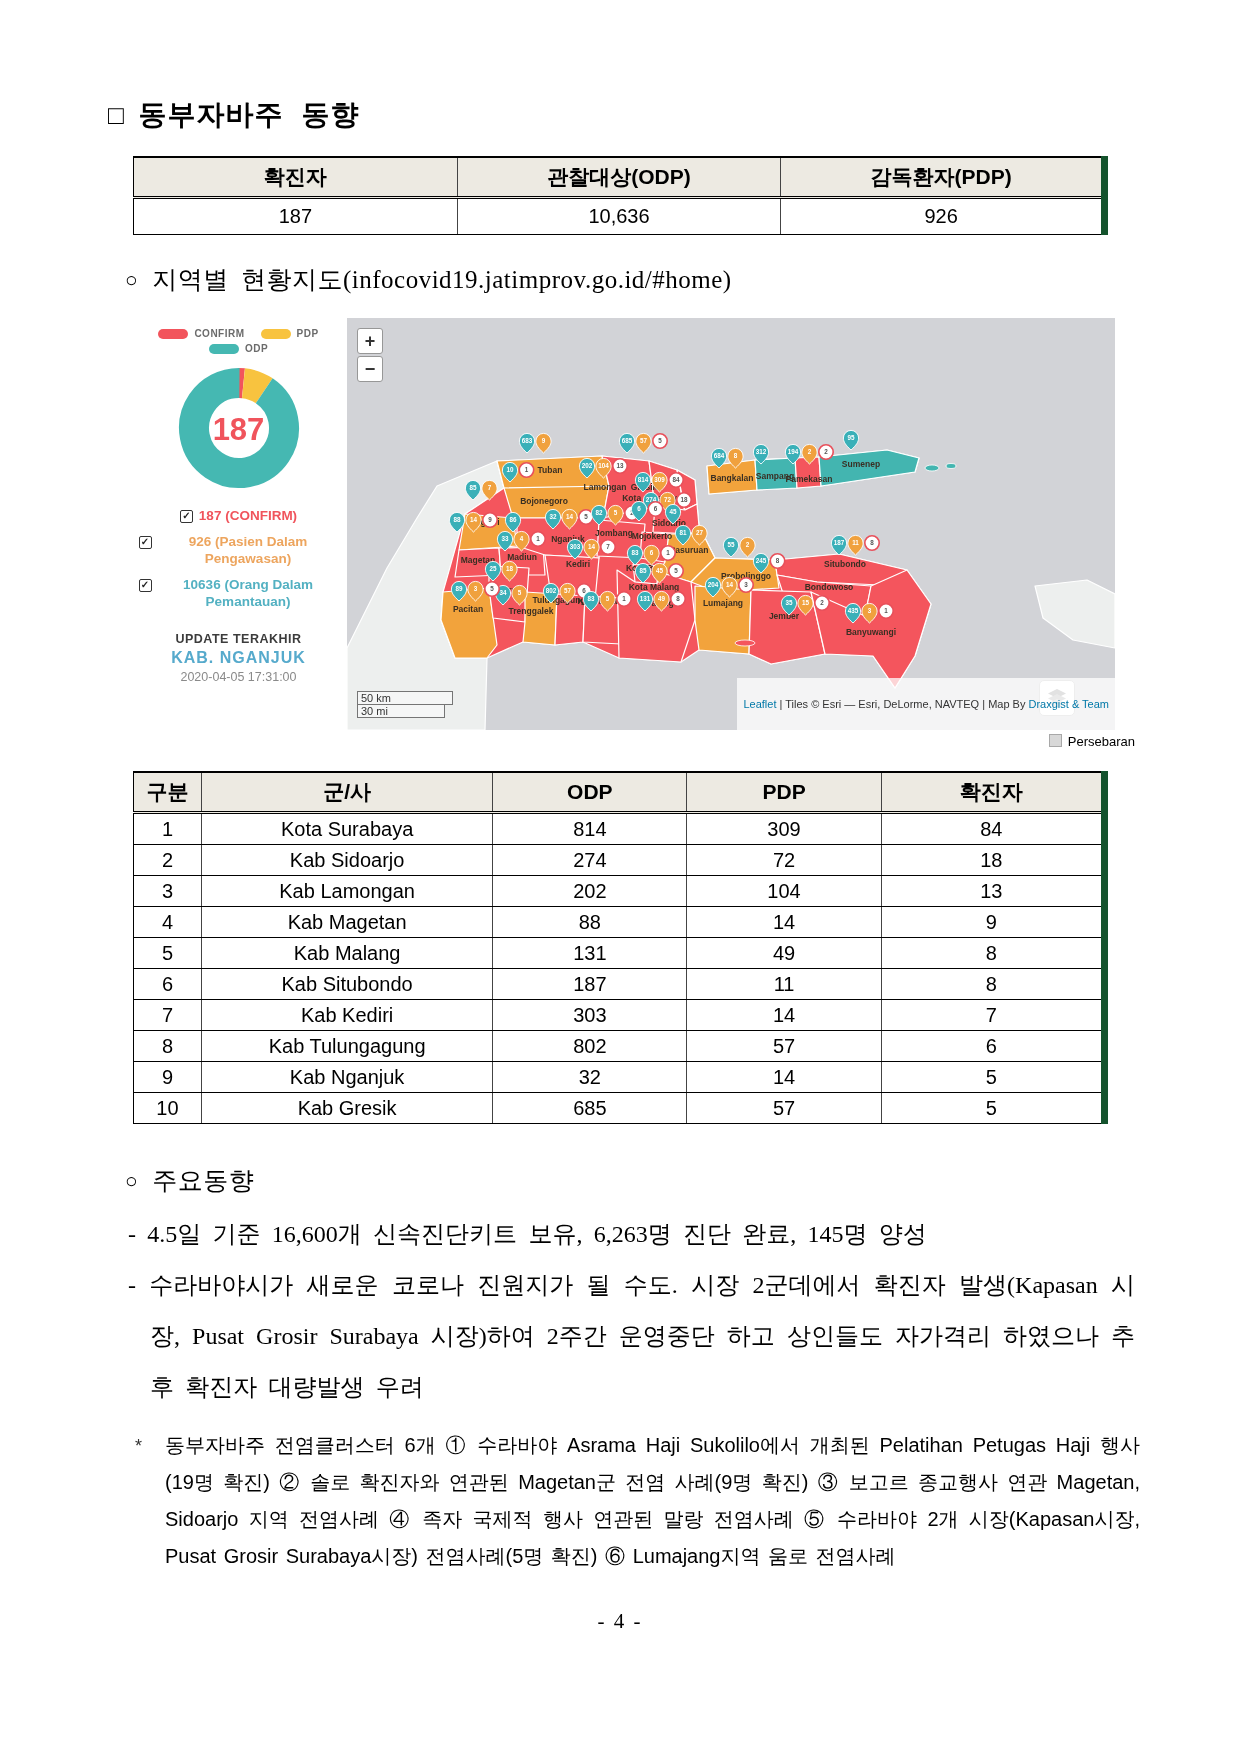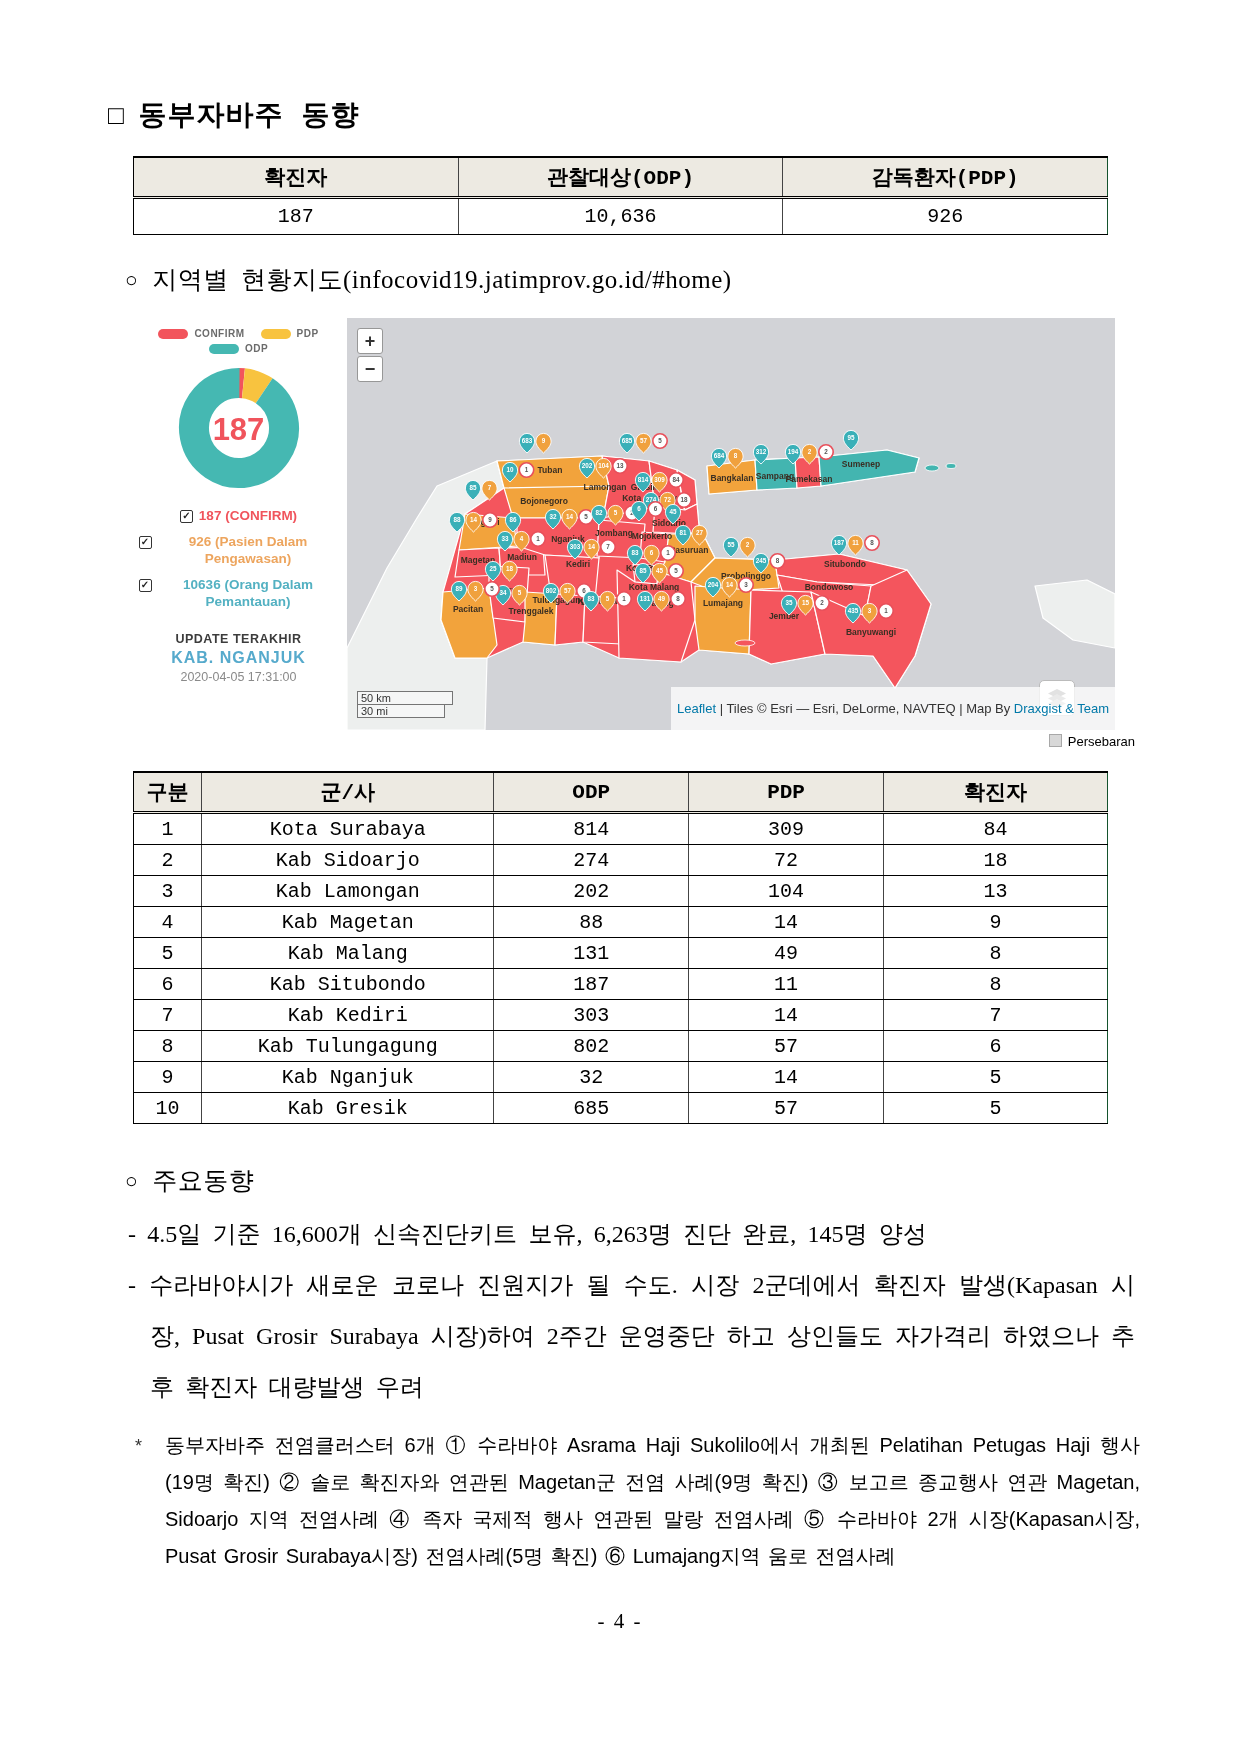--- a/index.html
+++ b/index.html
@@ -9,28 +9,28 @@
 
   
   .doc-title{font-family:Liberation Mono, monospace;font-weight:bold;font-size:28px;
              margin-left:8px;letter-spacing:1px;}
   .doc-title .sq{font-weight:normal;margin-right:14px;font-size:26px;}
   .sub-heading{font-size:25px;margin-left:25px;letter-spacing:.5px;word-spacing:.22em;}
   .sub-heading .circ{font-size:21px;margin-right:14px;position:relative;top:-1px;}
 
   
   table.doc{border-collapse:collapse;width:975px;margin-left:33px;table-layout:fixed;
-            font-family:Liberation Mono, monospace;}
+            font-family:Liberation Sans, sans-serif;}
   table.doc th{background:#edeae2;font-weight:bold;font-size:21px;height:36px;
                border-top:2.5px solid #000;border-bottom:3px double #000;
                border-left:1px solid #444;border-right:1px solid #444;}
   table.doc td{font-size:20px;font-weight:300;text-align:center;height:33px;
                border-bottom:1.5px solid #000;border-left:1px solid #444;border-right:1px solid #444;}
   table.doc tr th:first-child, table.doc tr td:first-child{border-left:1px solid #000;}
-  table.doc tr th:last-child, table.doc tr td:last-child{border-right:1px solid #14532d;}
+  table.doc tr th:last-child, table.doc tr td:last-child{border-right:7px solid #14532d;}
   table.doc2 td{height:28px;}
 
   
   .figure{display:flex;margin-left:30px;margin-top:22px;width:985px;height:412px;}
   .map-sidebar{width:217px;height:412px;background:#fff;display:flex;flex-direction:column;
                align-items:center;font-family:"Liberation Sans", sans-serif;padding-top:10px;box-sizing:border-box;}
   .legend{display:flex;flex-direction:column;align-items:center;gap:4px;}
   .legend-row{display:flex;gap:16px;}
   .legend-item{display:flex;align-items:center;gap:6px;font-size:10px;font-weight:bold;color:#6b6b6b;letter-spacing:.5px;}
   .swatch{width:30px;height:10px;border-radius:5px;display:inline-block;}
@@ -52,21 +52,21 @@
   .map-zoom button{width:26px;height:26px;background:#fff;border:1px solid #979797;border-radius:3px;
                    font-size:18px;font-weight:bold;color:#333;line-height:20px;padding:0;
                    font-family:"Liberation Sans", sans-serif;}
   .scalebar{position:absolute;left:10px;bottom:12px;z-index:5;font-family:"Liberation Sans", sans-serif;
             font-size:11px;color:#333;}
   .scalebar .km{width:88px;border:1.5px solid #757575;background:rgba(255,255,255,.45);padding:0 3px;}
   .scalebar .mi{width:80px;border:1.5px solid #757575;border-top:none;background:rgba(255,255,255,.45);padding:0 3px;}
   .layers-ctl{position:absolute;right:40px;bottom:14px;width:34px;height:34px;background:#fff;
               border:1px solid #bbb;border-radius:5px;z-index:5;display:flex;align-items:center;justify-content:center;}
   .attribution{position:absolute;right:0;bottom:0;z-index:6;background:rgba(255,255,255,.75);
-               font-family:"Liberation Sans", sans-serif;font-size:13px;color:#333;padding:14px 6px;white-space:nowrap;}
+               font-family:"Liberation Sans", sans-serif;font-size:11px;color:#333;padding:20px 6px;white-space:nowrap;}
   .attribution .lnk{color:#0078a8;}
   .persebaran{width:1015px;margin-left:30px;text-align:right;padding-right:10px;box-sizing:border-box;
               font-family:"Liberation Sans", sans-serif;font-size:13px;color:#000000;margin-top:4px;}
   .persebaran .gbox{display:inline-block;width:11px;height:11px;background:#d8d8d8;border:1px solid #a8a8a8;
                     vertical-align:-1px;margin-right:6px;}
 
   
   .trend-item{font-size:24px;line-height:2.12;margin-left:28px;width:985px;
               padding-left:22px;text-indent:-22px;text-align:justify;word-spacing:.22em;}
   .cluster-note{font-family:"Liberation Sans", sans-serif;font-size:20px;font-weight:300;line-height:1.85;

